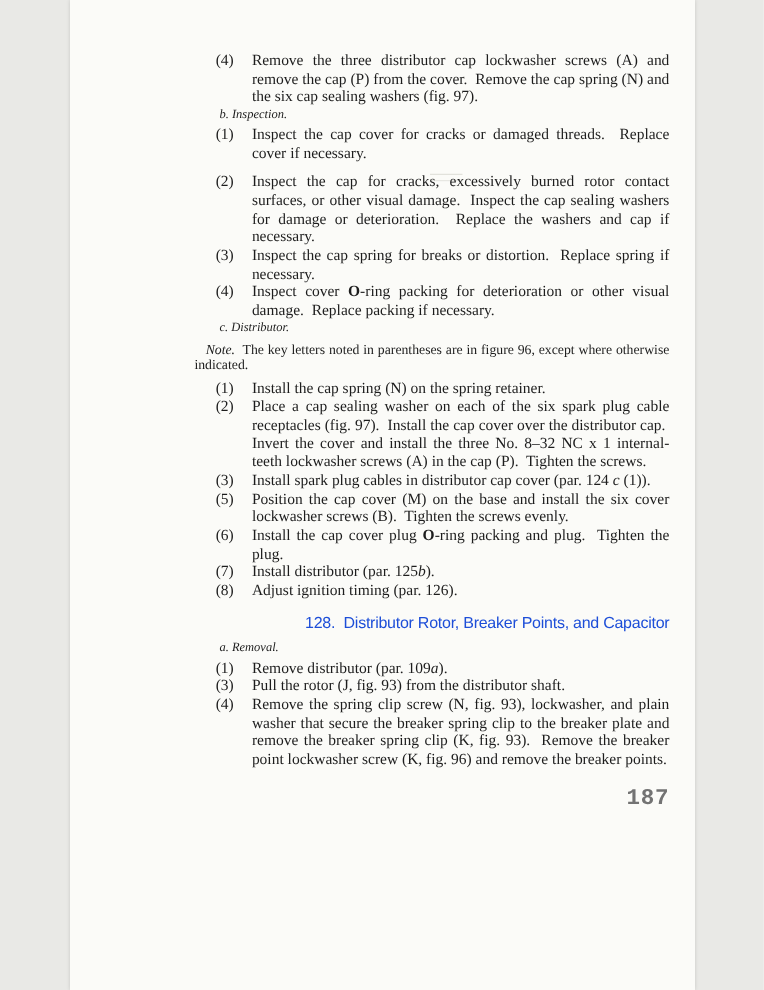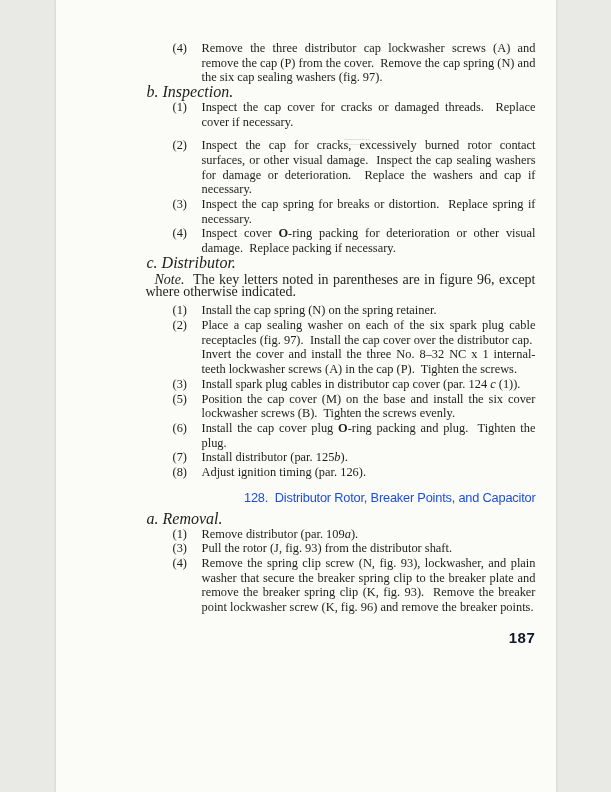--- a/index.html
+++ b/index.html
@@ -28,52 +28,52 @@
     text-align:justify;
   }
   .li .num{
     display:inline-block;
     width:29px;
     text-indent:0;
   }
   .li.gap{margin-top:9px;}
   
   .letter{
-    margin-left:1px;
+    margin-left:30px;
     font-style:italic;
-    font-size:16px;
+    font-size:10px;
     line-height:14.7px;
   }
   
   .note{
-    font-size:14px;
+    font-size:11px;
     line-height:12.9px;
     text-align:justify;
     text-indent:9px;
-    margin:3px 0 4px 0;
+    margin:3px 0 4px 10px;
   }
   .heading{
     font-family:"Liberation Sans",sans-serif;
     font-weight:normal;
     font-size:12.8px;
     letter-spacing:-0.2px;
     line-height:16px;
     margin:10px 0 6px 8px;
     white-space:nowrap;
     color:#1d4ed8;
     text-align:right;
   }
   .pagenum{
     text-align:right;
-    font-family:Liberation Sans, sans-serif;
+    font-family:Liberation Mono, monospace;
     font-weight:bold;
-    font-size:15px;
+    font-size:18px;
     letter-spacing:0.6px;
     margin-top:14px;
-    color:#0f172a;
+    color:#737373;
   }
   .it{font-style:italic;}
   .bd{font-weight:bold;}
   .smudge{
     position:absolute;
     left:288px;top:139px;
     width:26px;height:4px;
     border-top:1px solid #dcdcd6;
     border-bottom:1px solid #e3e3dd;
     opacity:0.8;

